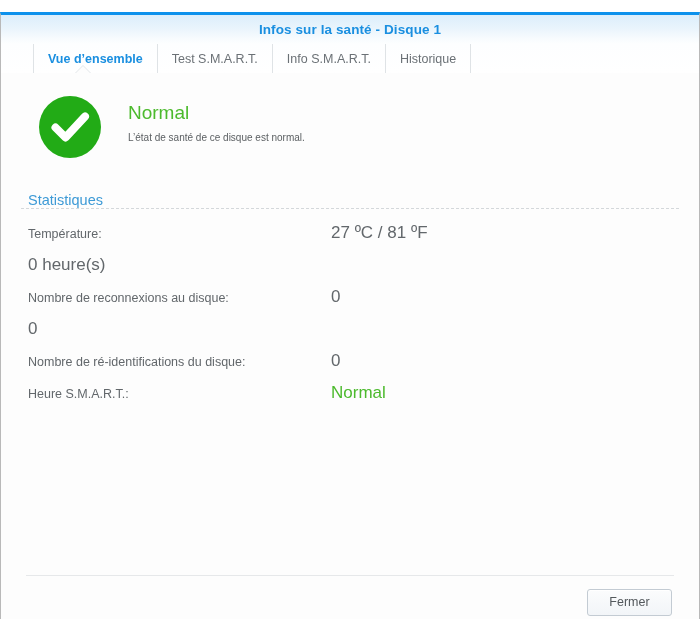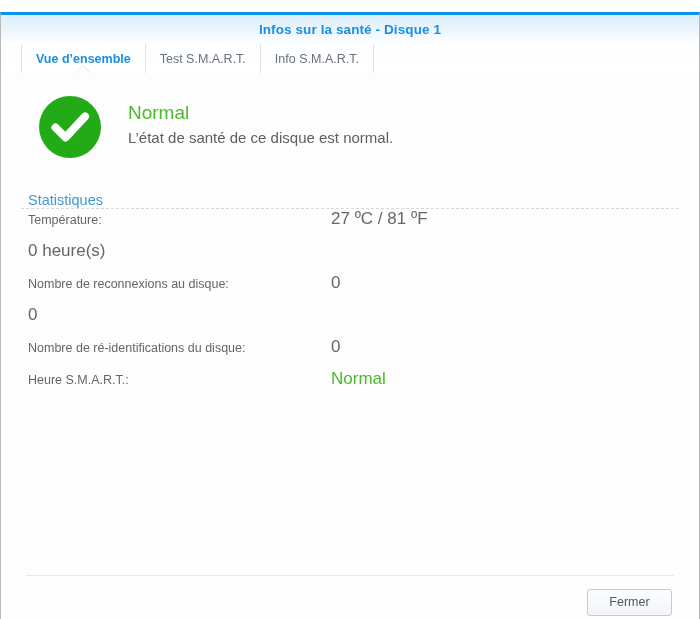--- a/index.html
+++ b/index.html
@@ -64,21 +64,21 @@
     align-items: center;
     justify-content: center;
     padding: 0 14px;
     font-size: 12.5px;
     color: #6b7176;
     border-left: 1px solid #dfe3e6;
     white-space: nowrap;
     cursor: pointer;
     box-sizing: border-box;
   }
-  .tab:first-child { border-left: 1px solid #dfe3e6; }
+  .tab:first-child { border-left: 1px solid #dfe3e6; margin-left: 12px; }
   .tab.active {
     color: #1a8fe0;
     font-weight: bold;
   }
   .tab-endcap {
     width: 1px;
     border-left: 1px solid #dfe3e6;
   }
 
   .tab-underline {
@@ -135,42 +135,42 @@
     padding-top: 6px;
   }
   .status-title {
     font-size: 19px;
     color: #4cba2d;
     line-height: 24px;
     margin: 0 0 5px 0;
     font-weight: normal;
   }
   .status-desc {
-    font-size: 15px;
+    font-size: 10px;
     color: #5c6063;
     line-height: 16px;
   }
 
   
   .section {
     margin: 33px 20px 0 20px;
   }
   .section-title {
     font-size: 14.5px;
     color: #3d9ad6;
     padding-left: 7px;
   }
   .section-rule {
     border-top: 1px dashed #d4d8db;
     height: 0;
     margin: 0;
   }
 
   .stats {
-    margin-top: 0;
+    margin-top: 14px;
     padding-left: 7px;
   }
   .stat-row {
     display: flex;
     align-items: baseline;
     height: 32px;
   }
   .stat-label {
     width: 303px;
     flex: 0 0 303px;
@@ -233,20 +233,23 @@
   <div class="tabstrip">
     <div class="tab active">
       <span>Vue d’ensemble</span>
     </div>
     <div class="tab">
       <span>Test S.M.A.R.T.</span>
     </div>
     <div class="tab">
       <span>Info S.M.A.R.T.</span>
     </div>
+    <div class="tab">
+      <span>Historique</span>
+    </div>
     <div class="tab-endcap"></div>
 
     <div class="tab-underline"></div>
     <div class="tab-arrow-border" id="tabArrowBorder" style="left: 74px;"></div>
     <div class="tab-arrow" id="tabArrow" style="left: 75px;"></div>
   </div>
 
   <div class="content">
 
     <div class="status-block">

